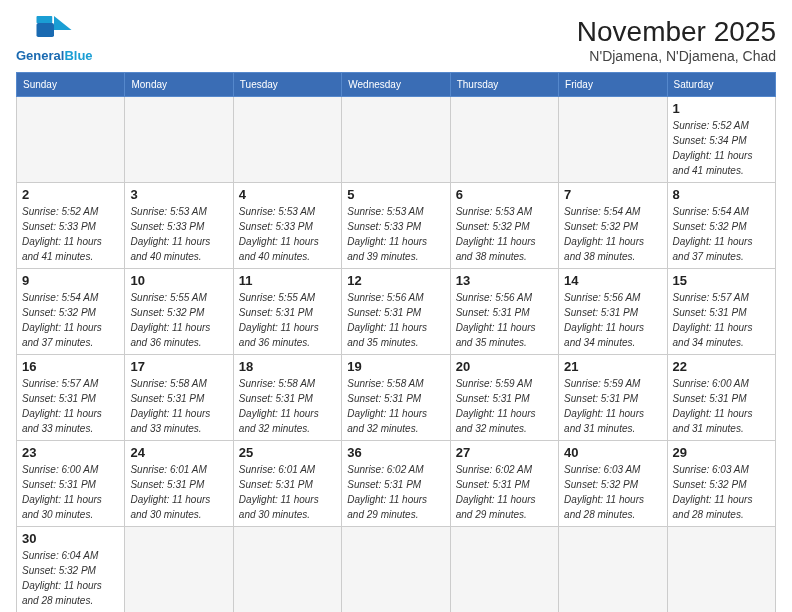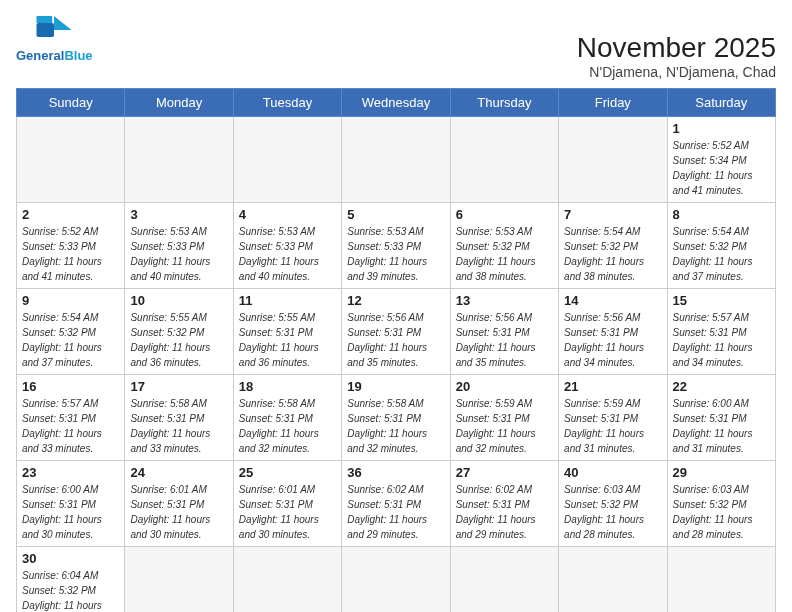--- a/index.html
+++ b/index.html
@@ -30,43 +30,42 @@
     .logo-text span {
       color: #1a6ab1;
       font-weight: bold;
     }
     .logo-icon {
       width: 36px;
       height: 28px;
     }
     .title-area {
       text-align: right;
-      margin-top: 16px;
     }
     .month-title {
       font-size: 28px;
       font-weight: normal;
       color: #222;
     }
     .location-title {
       font-size: 14px;
       color: #444;
       text-align: right;
     }
     .calendar {
       width: 100%;
       border-collapse: collapse;
       border: 1px solid #ccc;
     }
     .calendar th {
       background: #3a6db5;
       color: #fff;
-      text-align: center;
+      text-align: left;
       padding: 6px 6px;
-      font-size: 13px;
+      font-size: 10px;
       font-weight: normal;
       border: 1px solid #5588cc;
     }
     .calendar td {
       vertical-align: top;
       border: 1px solid #ccc;
       padding: 4px 5px;
       width: calc(100% / 7);
       min-height: 80px;
       height: 80px;

